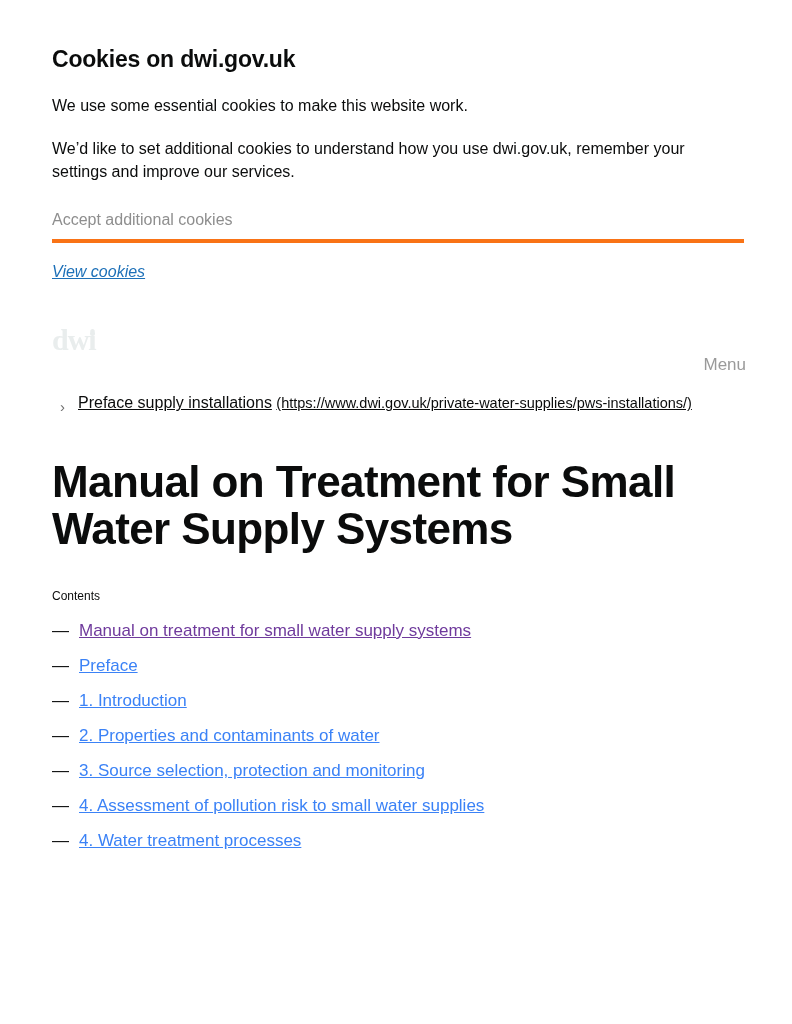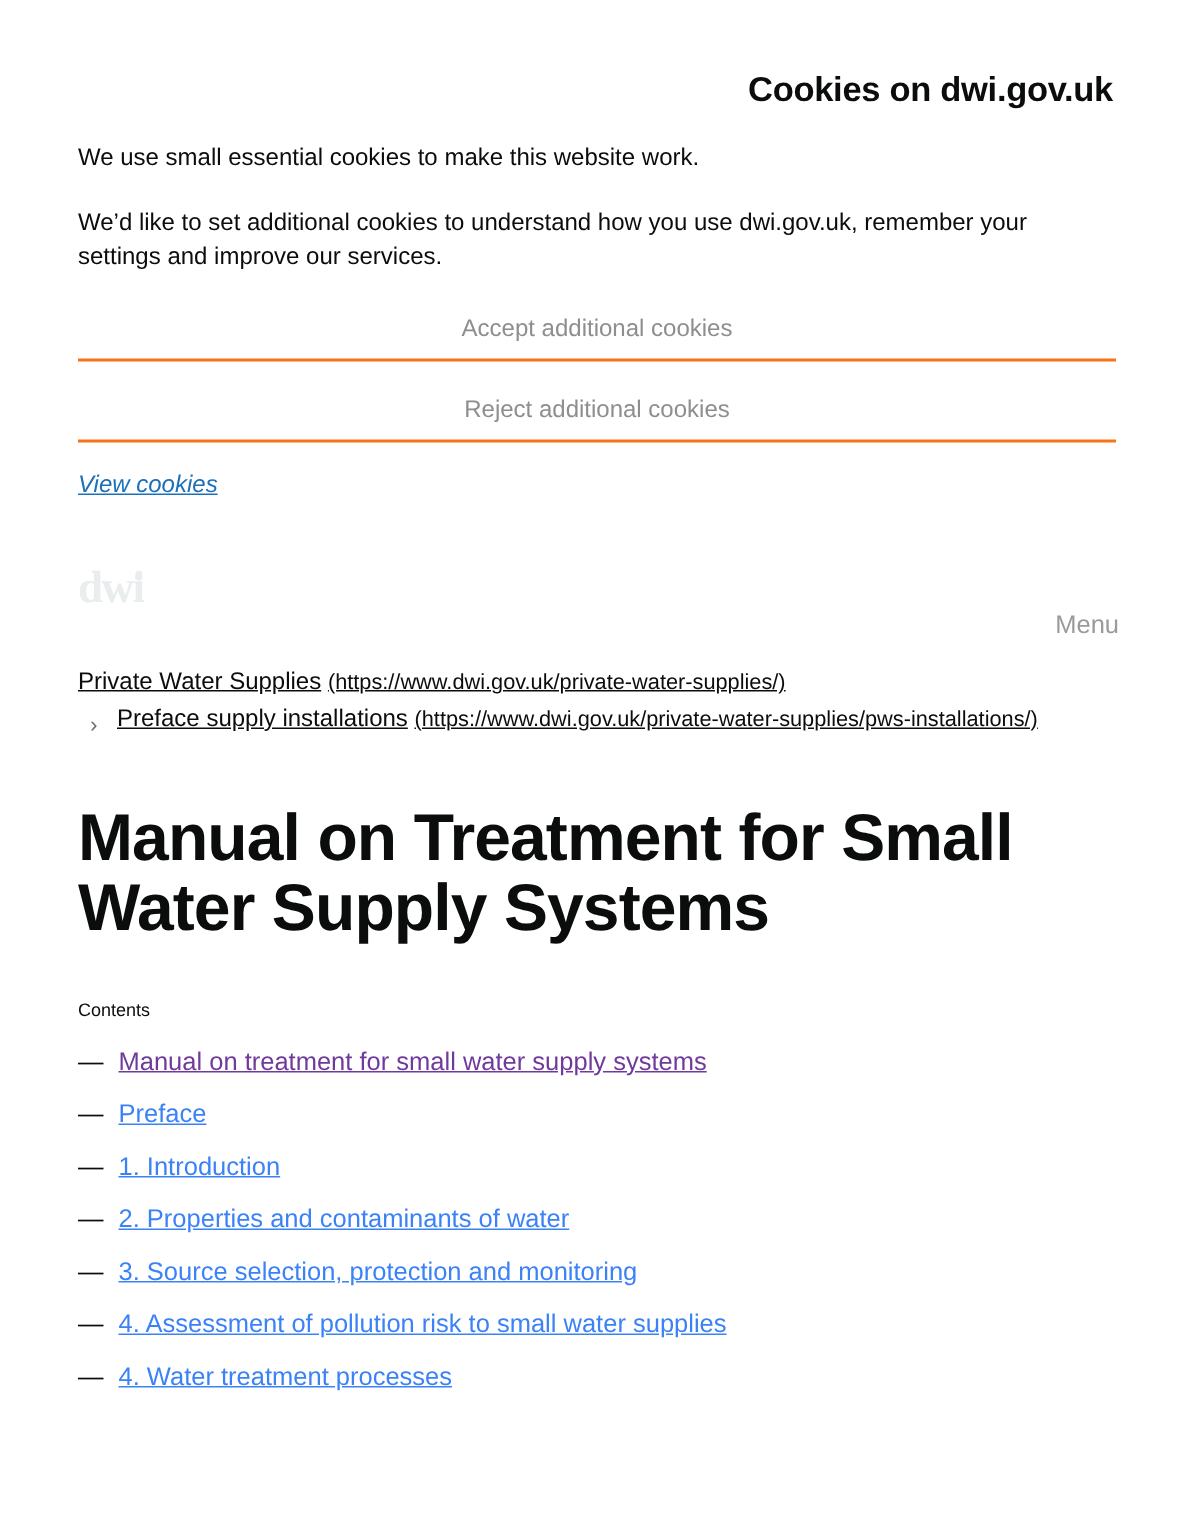--- a/index.html
+++ b/index.html
@@ -24,40 +24,39 @@
   
   .cookie-banner {
     padding: 46px 50px 0 52px;
   }
   .cookie-title {
     font-size: 23px;
     font-weight: bold;
     line-height: 1.2;
     margin: 0 0 20px 0;
     letter-spacing: -0.2px;
-    text-align: right;
   }
   .cookie-para {
     font-size: 16px;
     line-height: 1.45;
     margin: 0 0 20px 0;
     max-width: 690px;
   }
   .cookie-buttons {
     margin-top: 24px;
   }
   .cookie-btn {
     display: block;
     width: 692px;
-    text-align: center;
+    text-align: left;
     font-size: 16px;
     color: #8e8e8e;
     background: transparent;
     border: none;
-    border-bottom: 2px solid #f97316;
+    border-bottom: 4px solid #f97316;
     padding: 4px 0 10px 0;
     margin-bottom: 20px;
     font-family: "Liberation Sans", sans-serif;
     cursor: pointer;
   }
   .view-cookies-wrap {
     width: 692px;
     text-align: left;
     margin-top: 12px;
     font-style: italic;
@@ -178,44 +177,39 @@
     color: #6f3a9c;
   }
 </style>
 </head>
 <body>
 
 <div class="page">
 
   <section class="cookie-banner">
     <h1 class="cookie-title">Cookies on dwi.gov.uk</h1>
-    <p class="cookie-para">We use small essential cookies to make this website work.</p>
+    <p class="cookie-para">We use some essential cookies to make this website work.</p>
     <p class="cookie-para">We’d like to set additional cookies to understand how you use dwi.gov.uk, remember your settings and improve our services.</p>
 
     <div class="cookie-buttons">
       <button class="cookie-btn">Accept additional cookies</button>
-      <button class="cookie-btn">Reject additional cookies</button>
       <div class="view-cookies-wrap">
         <a class="view-cookies">View cookies</a>
       </div>
     </div>
   </section>
 
   <header class="site-header">
     <div class="logo">
       <span>dwi</span><span class="dot"></span>
     </div>
     <div class="menu-btn">Menu</div>
   </header>
 
   <nav class="breadcrumbs">
-    <div class="crumb-row">
-      <span class="crumb-link">Private Water Supplies</span>
-      <span class="crumb-url">(https://www.dwi.gov.uk/private-water-supplies/)</span>
-    </div>
     <div class="crumb-row indented">
       <span class="chevron">›</span>
       <span class="crumb-link">Preface supply installations</span>
       <span class="crumb-url">(https://www.dwi.gov.uk/private-water-supplies/pws-installations/)</span>
     </div>
   </nav>
 
   <main>
     <h1 class="page-title">Manual on Treatment for Small Water Supply Systems</h1>
 

